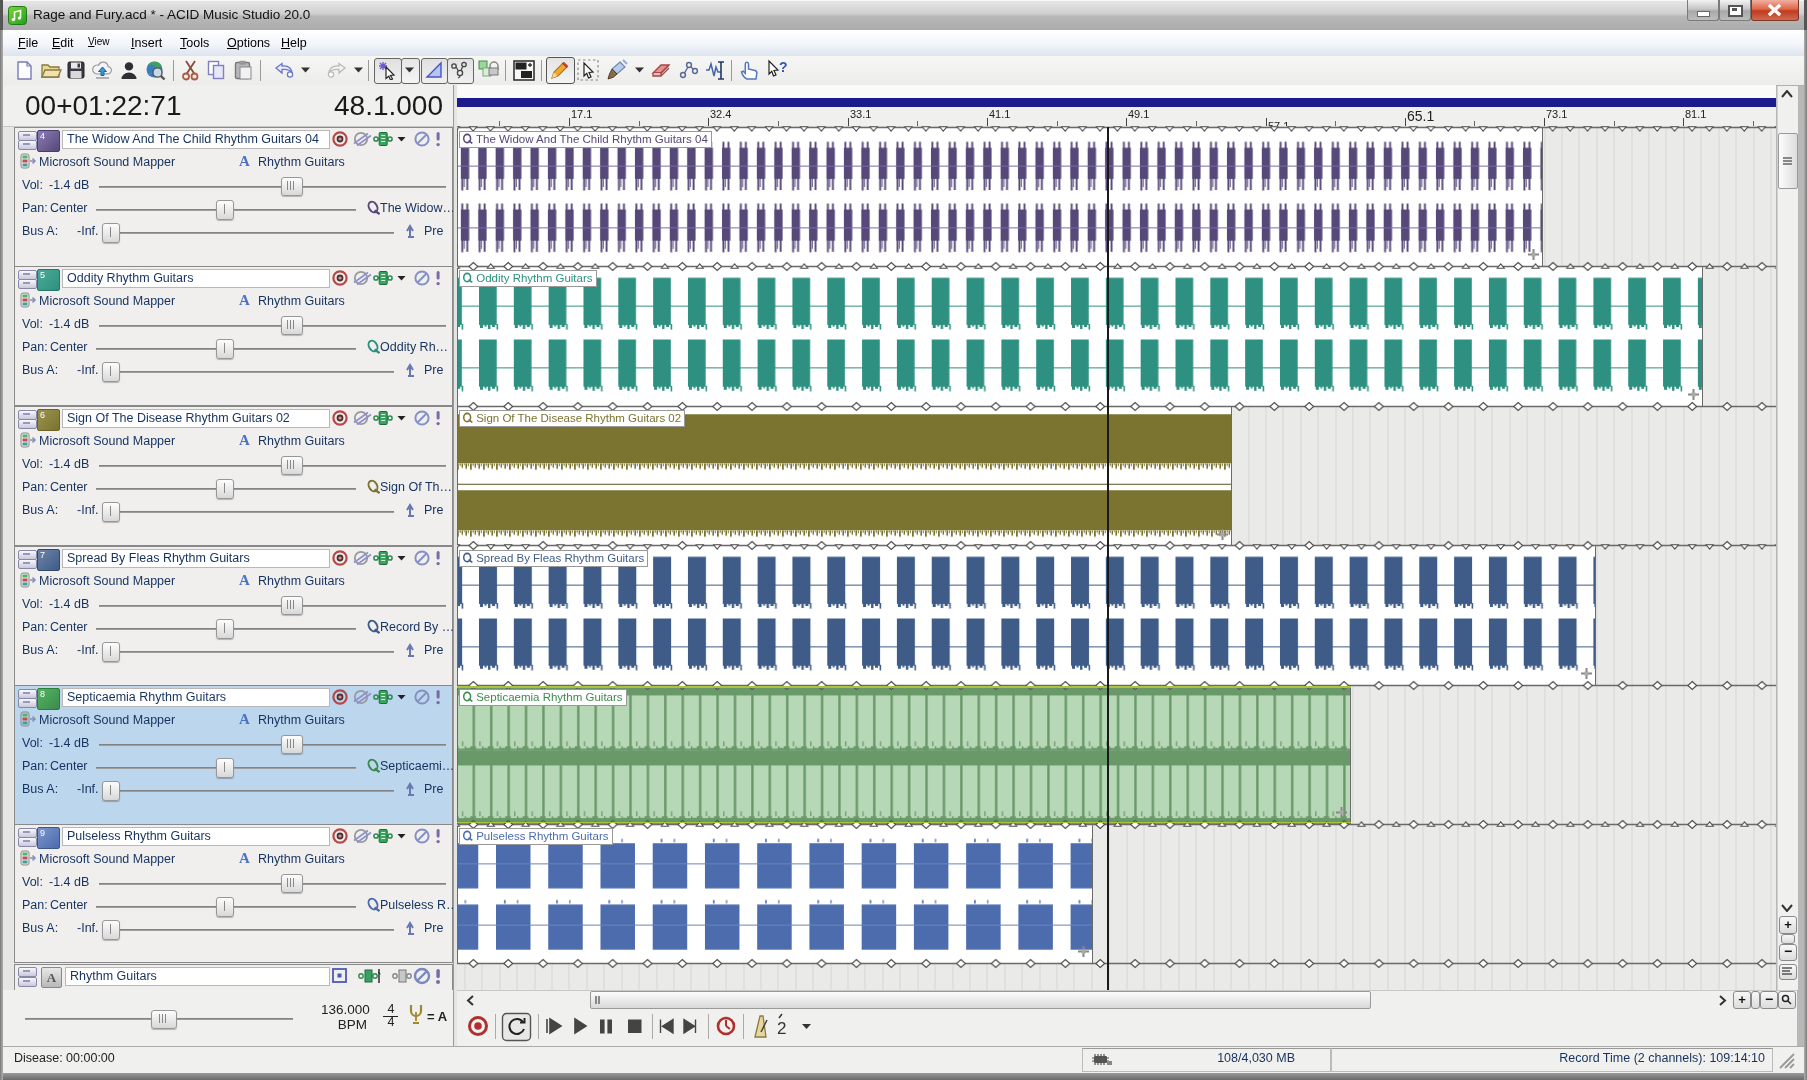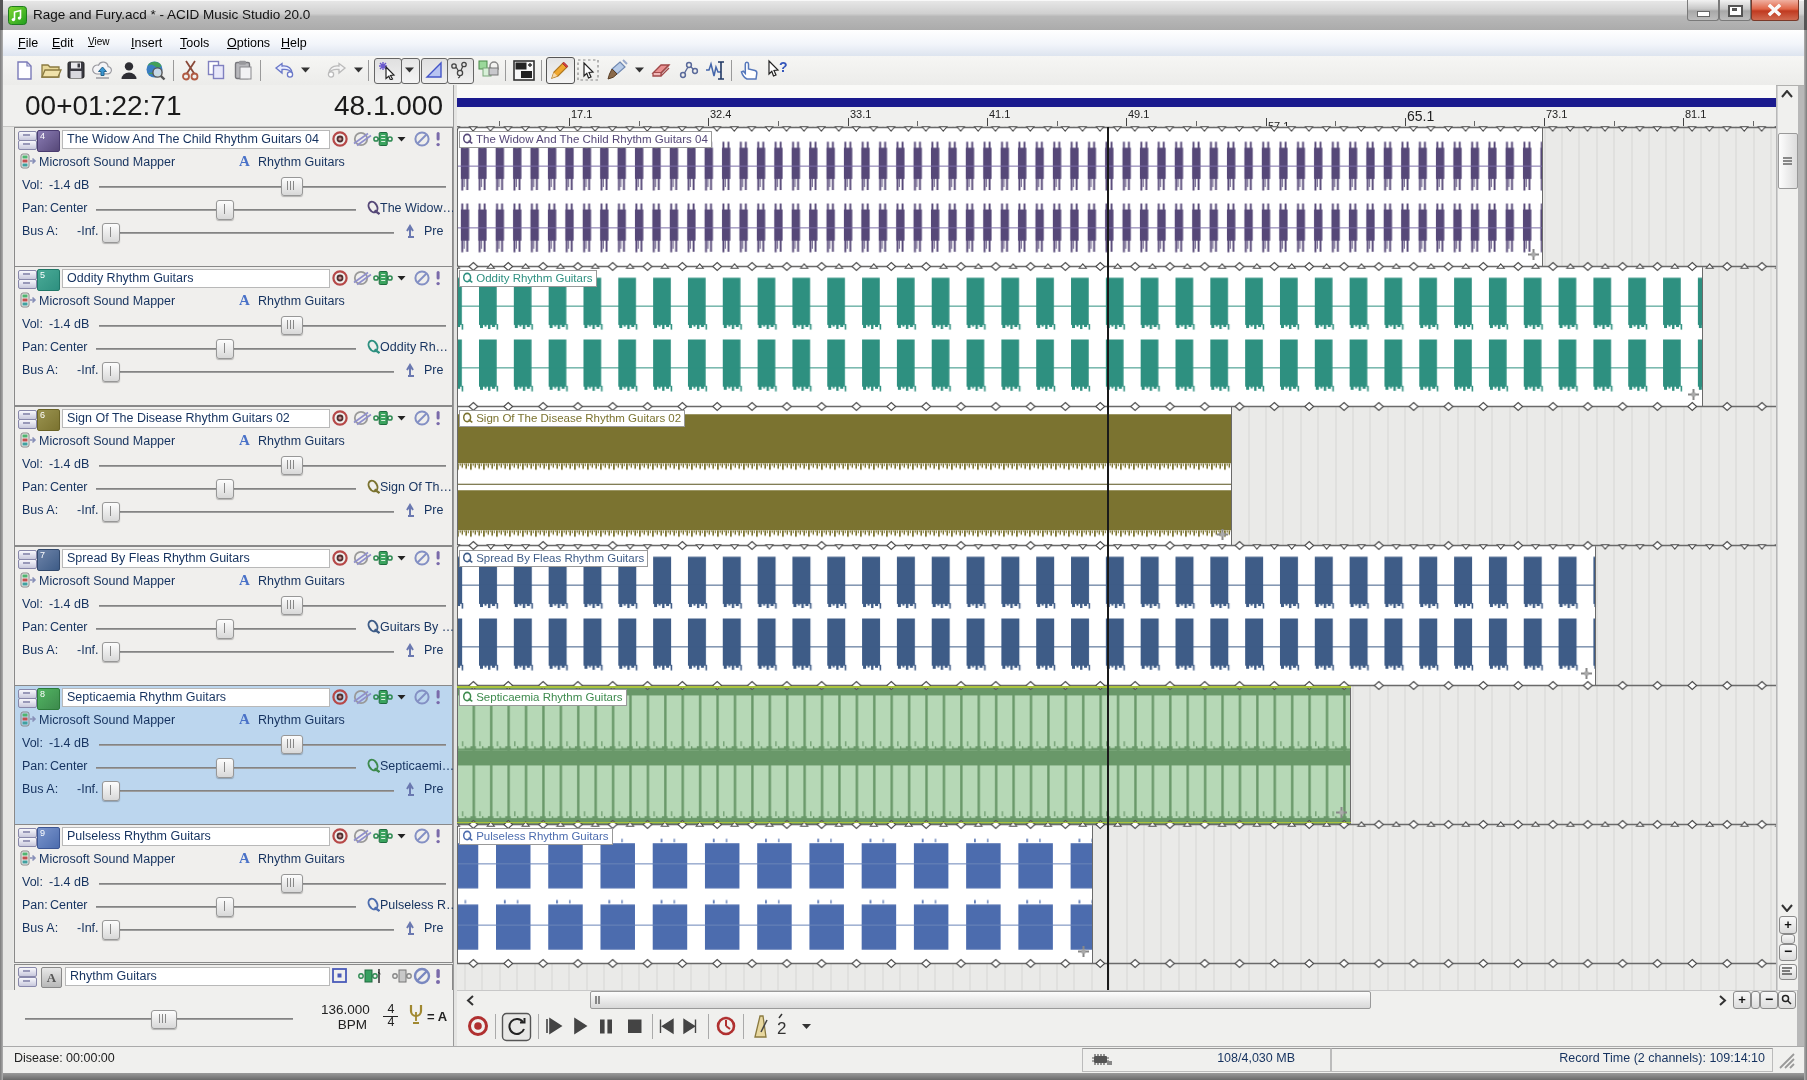--- a/index.html
+++ b/index.html
@@ -463,21 +463,21 @@
       <div class="abs sline" style="left:81px;top:11px;width:260px"></div>
       <div class="abs shandle" style="left:201px;top:2px;width:16px;height:18px">
         <div class="abs" style="left:7px;top:3px;width:1px;height:10px;background:#888"></div>
       </div>
       <svg class="abs" style="left:351px;top:2px" width="14" height="15" viewBox="0 0 14 15">
         <g transform="rotate(-30 7 7)">
           <ellipse cx="7" cy="7" rx="4" ry="5.6" fill="none" stroke="#3e5c87" stroke-width="2"></ellipse>
         </g>
         <path d="M8.5 10.5 L13.5 14" stroke="#3e5c87" stroke-width="2.2"></path>
       </svg>
-      <span class="abs" style="left:365px;top:3px;font-size:12.5px;color:#15325f;white-space:nowrap">Guitars By …</span>
+      <span class="abs" style="left:365px;top:3px;font-size:12.5px;color:#15325f;white-space:nowrap">Record By …</span>
     </div>
     <div class="abs" style="left:0;top:93px;width:437px;height:20px">
       <span class="abs" style="left:7px;top:3px;font-size:12.5px;color:#15325f">Bus A:</span>
       <span class="abs" style="left:62px;top:3px;font-size:12.5px;color:#15325f">-Inf.</span>
       <div class="abs sline" style="left:91px;top:11px;width:288px"></div>
       <div class="abs shandle" style="left:87px;top:2px;width:16px;height:18px">
         <div class="abs" style="left:7px;top:3px;width:1px;height:10px;background:#888"></div>
       </div>
       <svg class="abs" style="left:390px;top:2px" width="17" height="17" viewBox="0 0 17 17">
         <path d="M3 14 h6 M5 14 V5 M2 8 L5 3 L8 8" fill="none" stroke="#6a78b0" stroke-width="2"></path>

